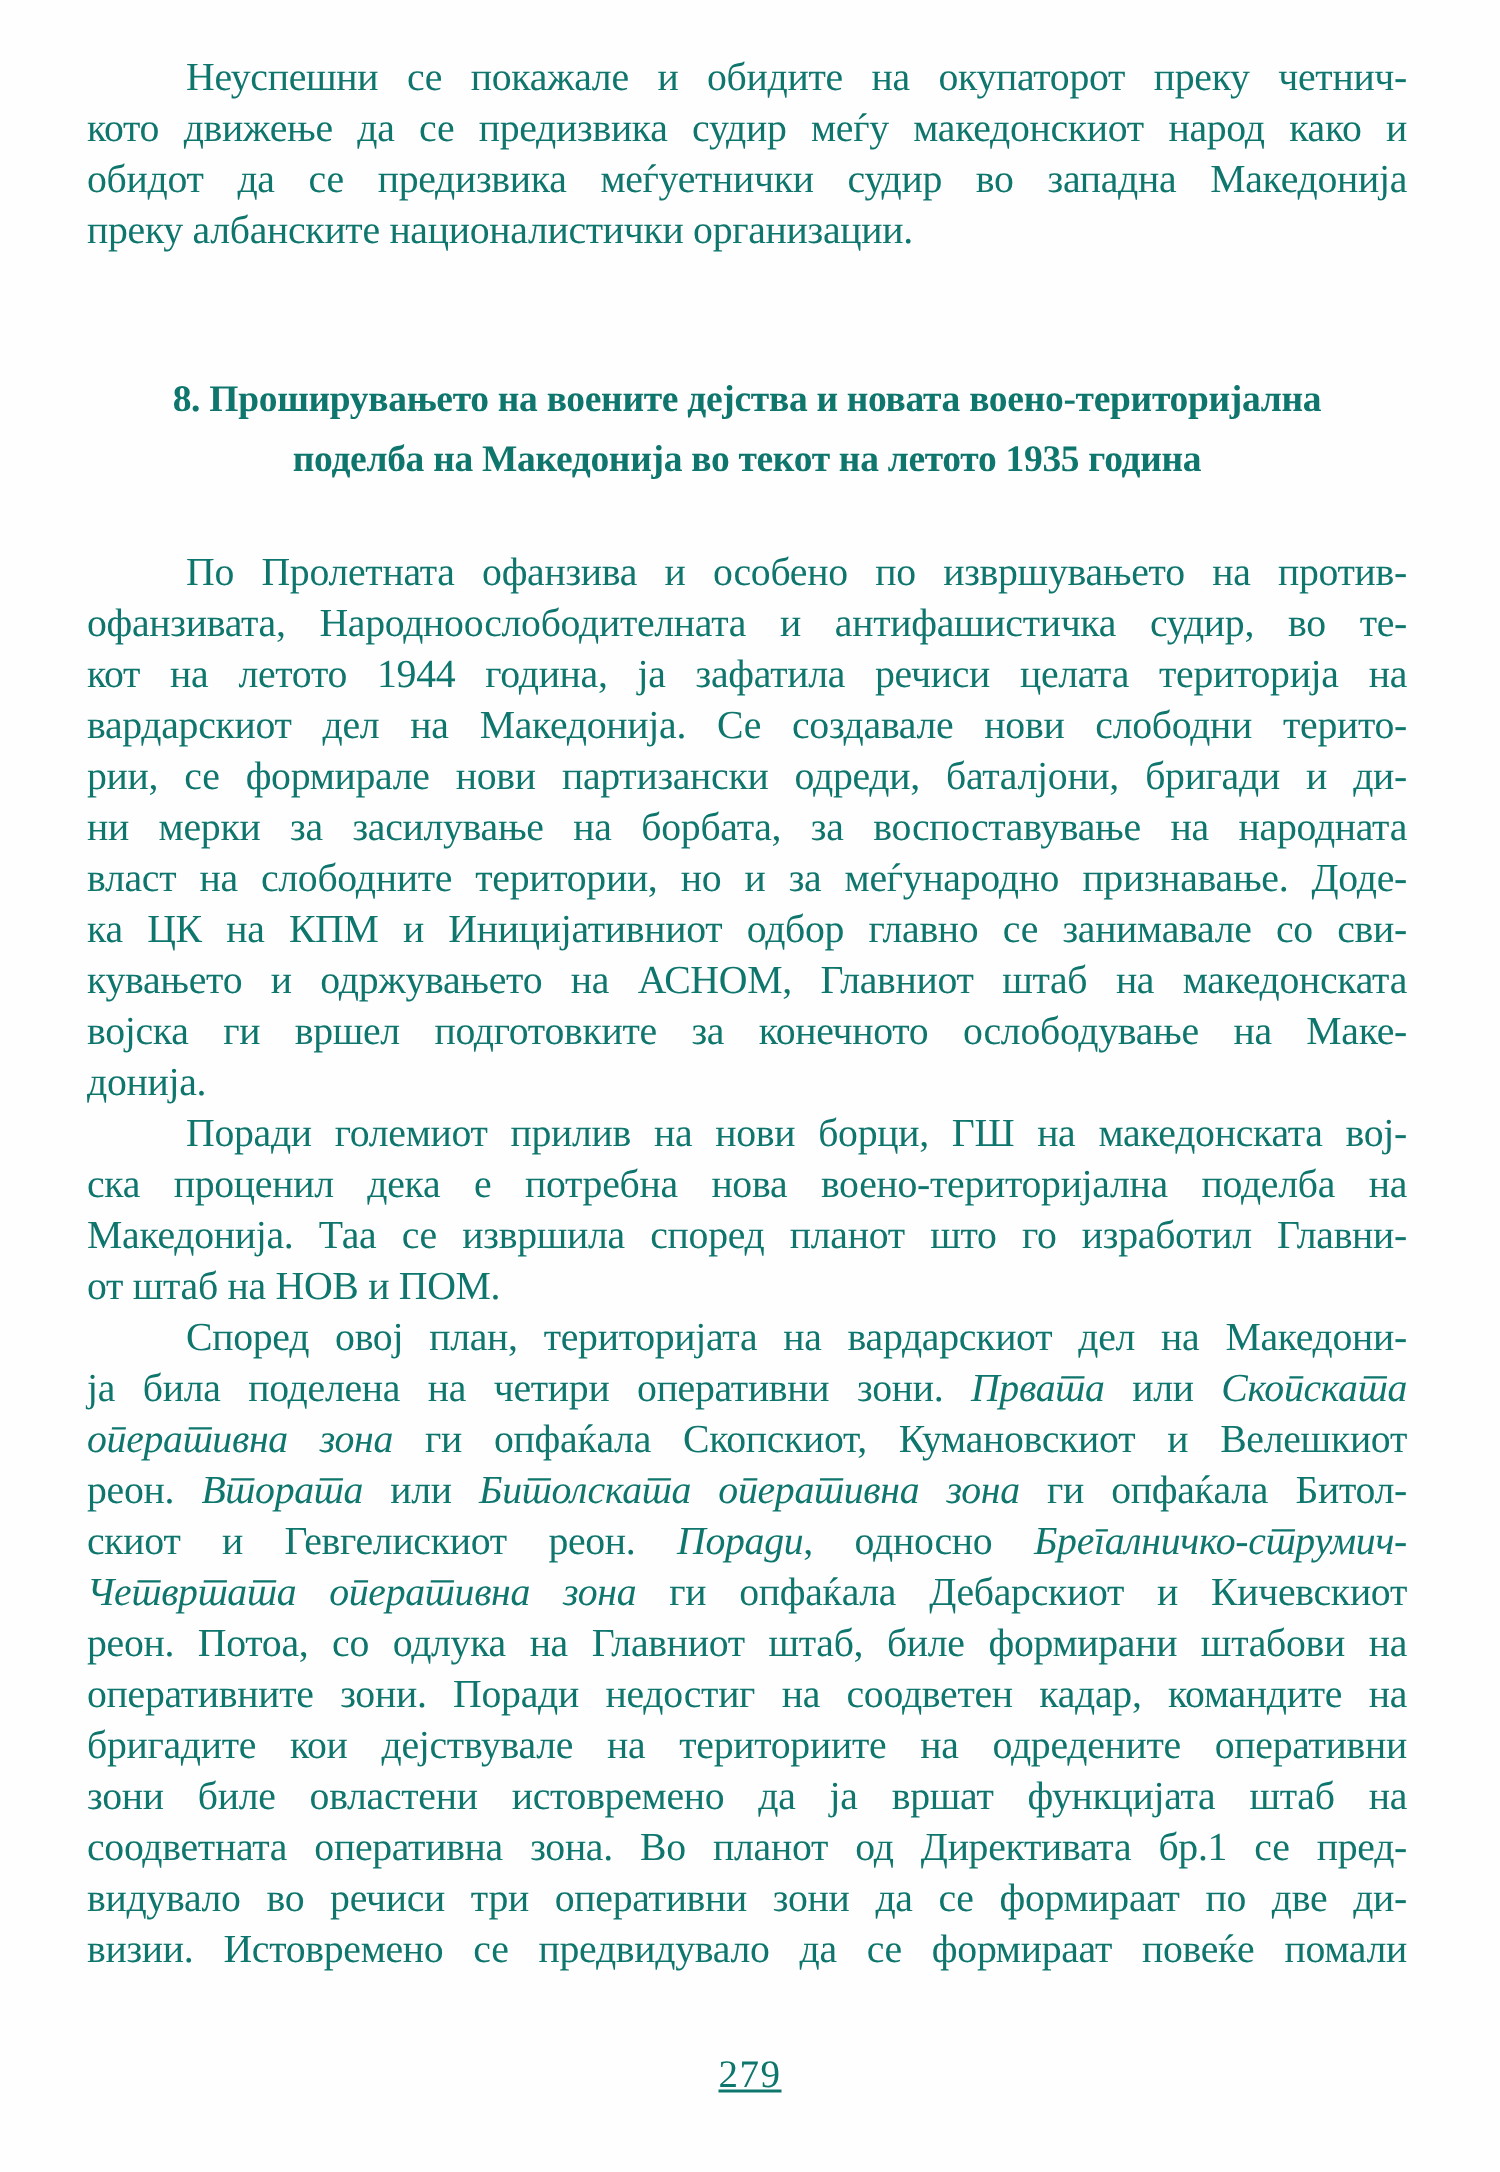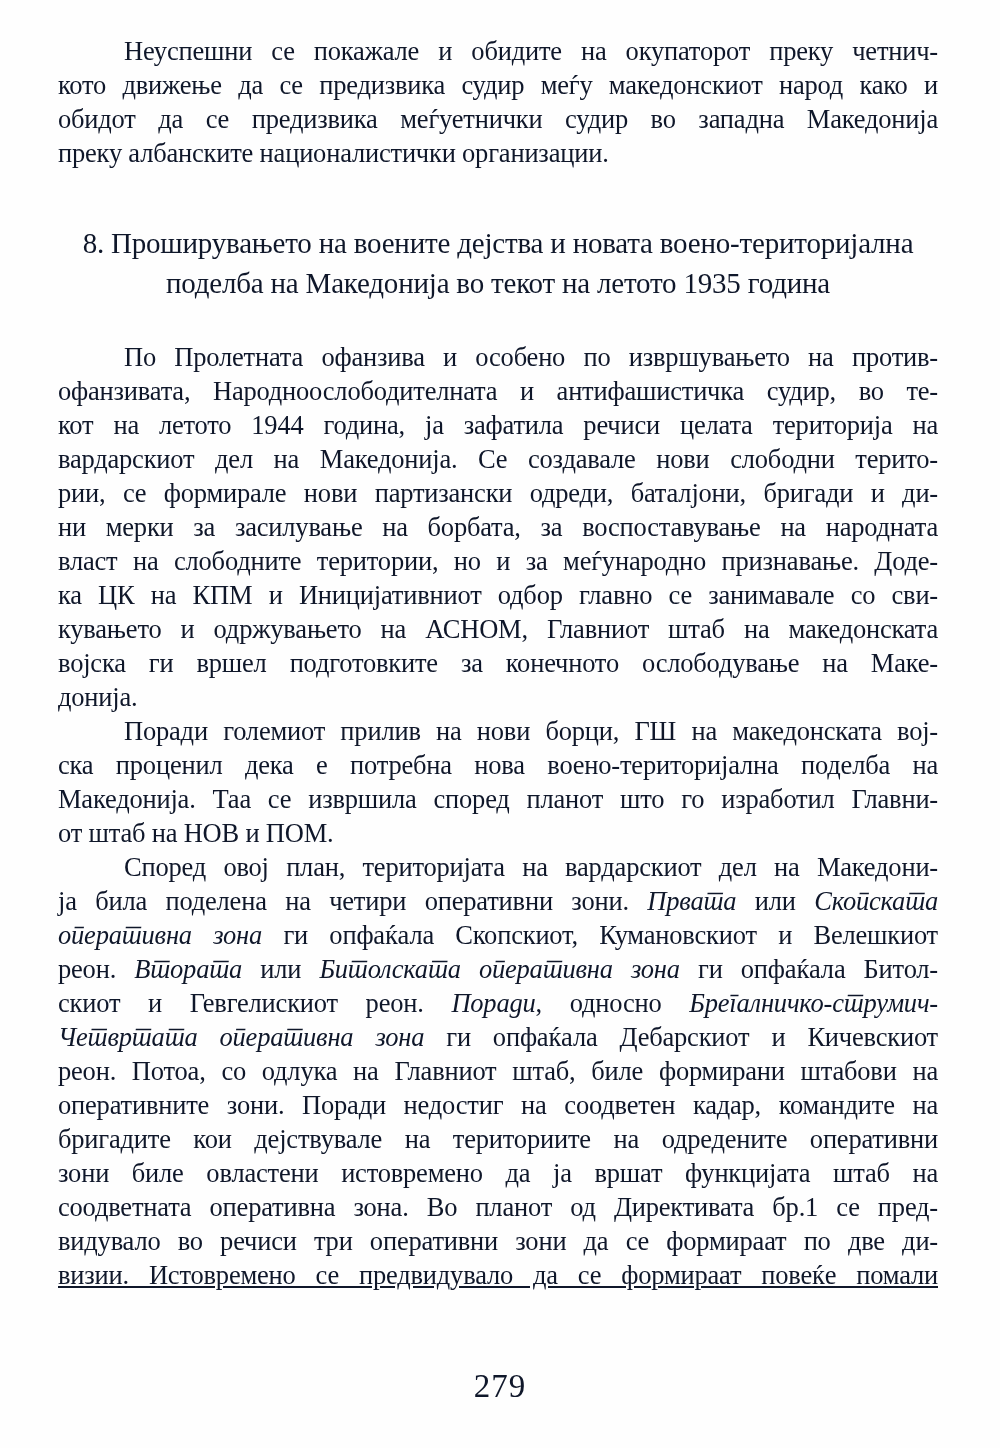--- a/index.html
+++ b/index.html
@@ -5,21 +5,21 @@
   html, body {
     margin: 0;
     padding: 0;
     background: #ffffff;
   }
   .page {
     position: relative;
     width: 1000px;
     height: 1448px;
     background: #fefefe;
-    color: #0f172a;
+    color: #0f766e;
     font-family: "Liberation Serif", "DejaVu Serif", serif;
     overflow: hidden;
     box-sizing: border-box;
   }
   .content {
     position: absolute;
     top: 34px;
     left: 58px;
     width: 880px;
     font-size: 26.5px;
@@ -35,41 +35,41 @@
     white-space: normal;
   }
   .line.first {
     text-indent: 66px;
   }
   .line.last {
     text-align-last: left;
   }
   .line.last.cont {
     text-align-last: justify;
-    text-decoration: underline;
   }
   .heading {
-    font-weight: normal;
+    font-weight: bold;
     text-align: center;
-    font-size: 29px;
+    font-size: 25px;
     line-height: 40px;
-    margin-top: 53px;
+    margin-top: 77px;
     margin-bottom: 37px;
   }
   .heading-line {
     text-align: center;
   }
   .page-number {
     position: absolute;
     left: 0;
     width: 100%;
     top: 1368px;
     text-align: center;
-    font-size: 33px;
+    font-size: 26px;
     letter-spacing: 1px;
+    text-decoration: underline;
   }
   i {
     font-style: italic;
   }
 </style>
 </head>
 <body>
 
 <div class="page">
   <main class="content">

